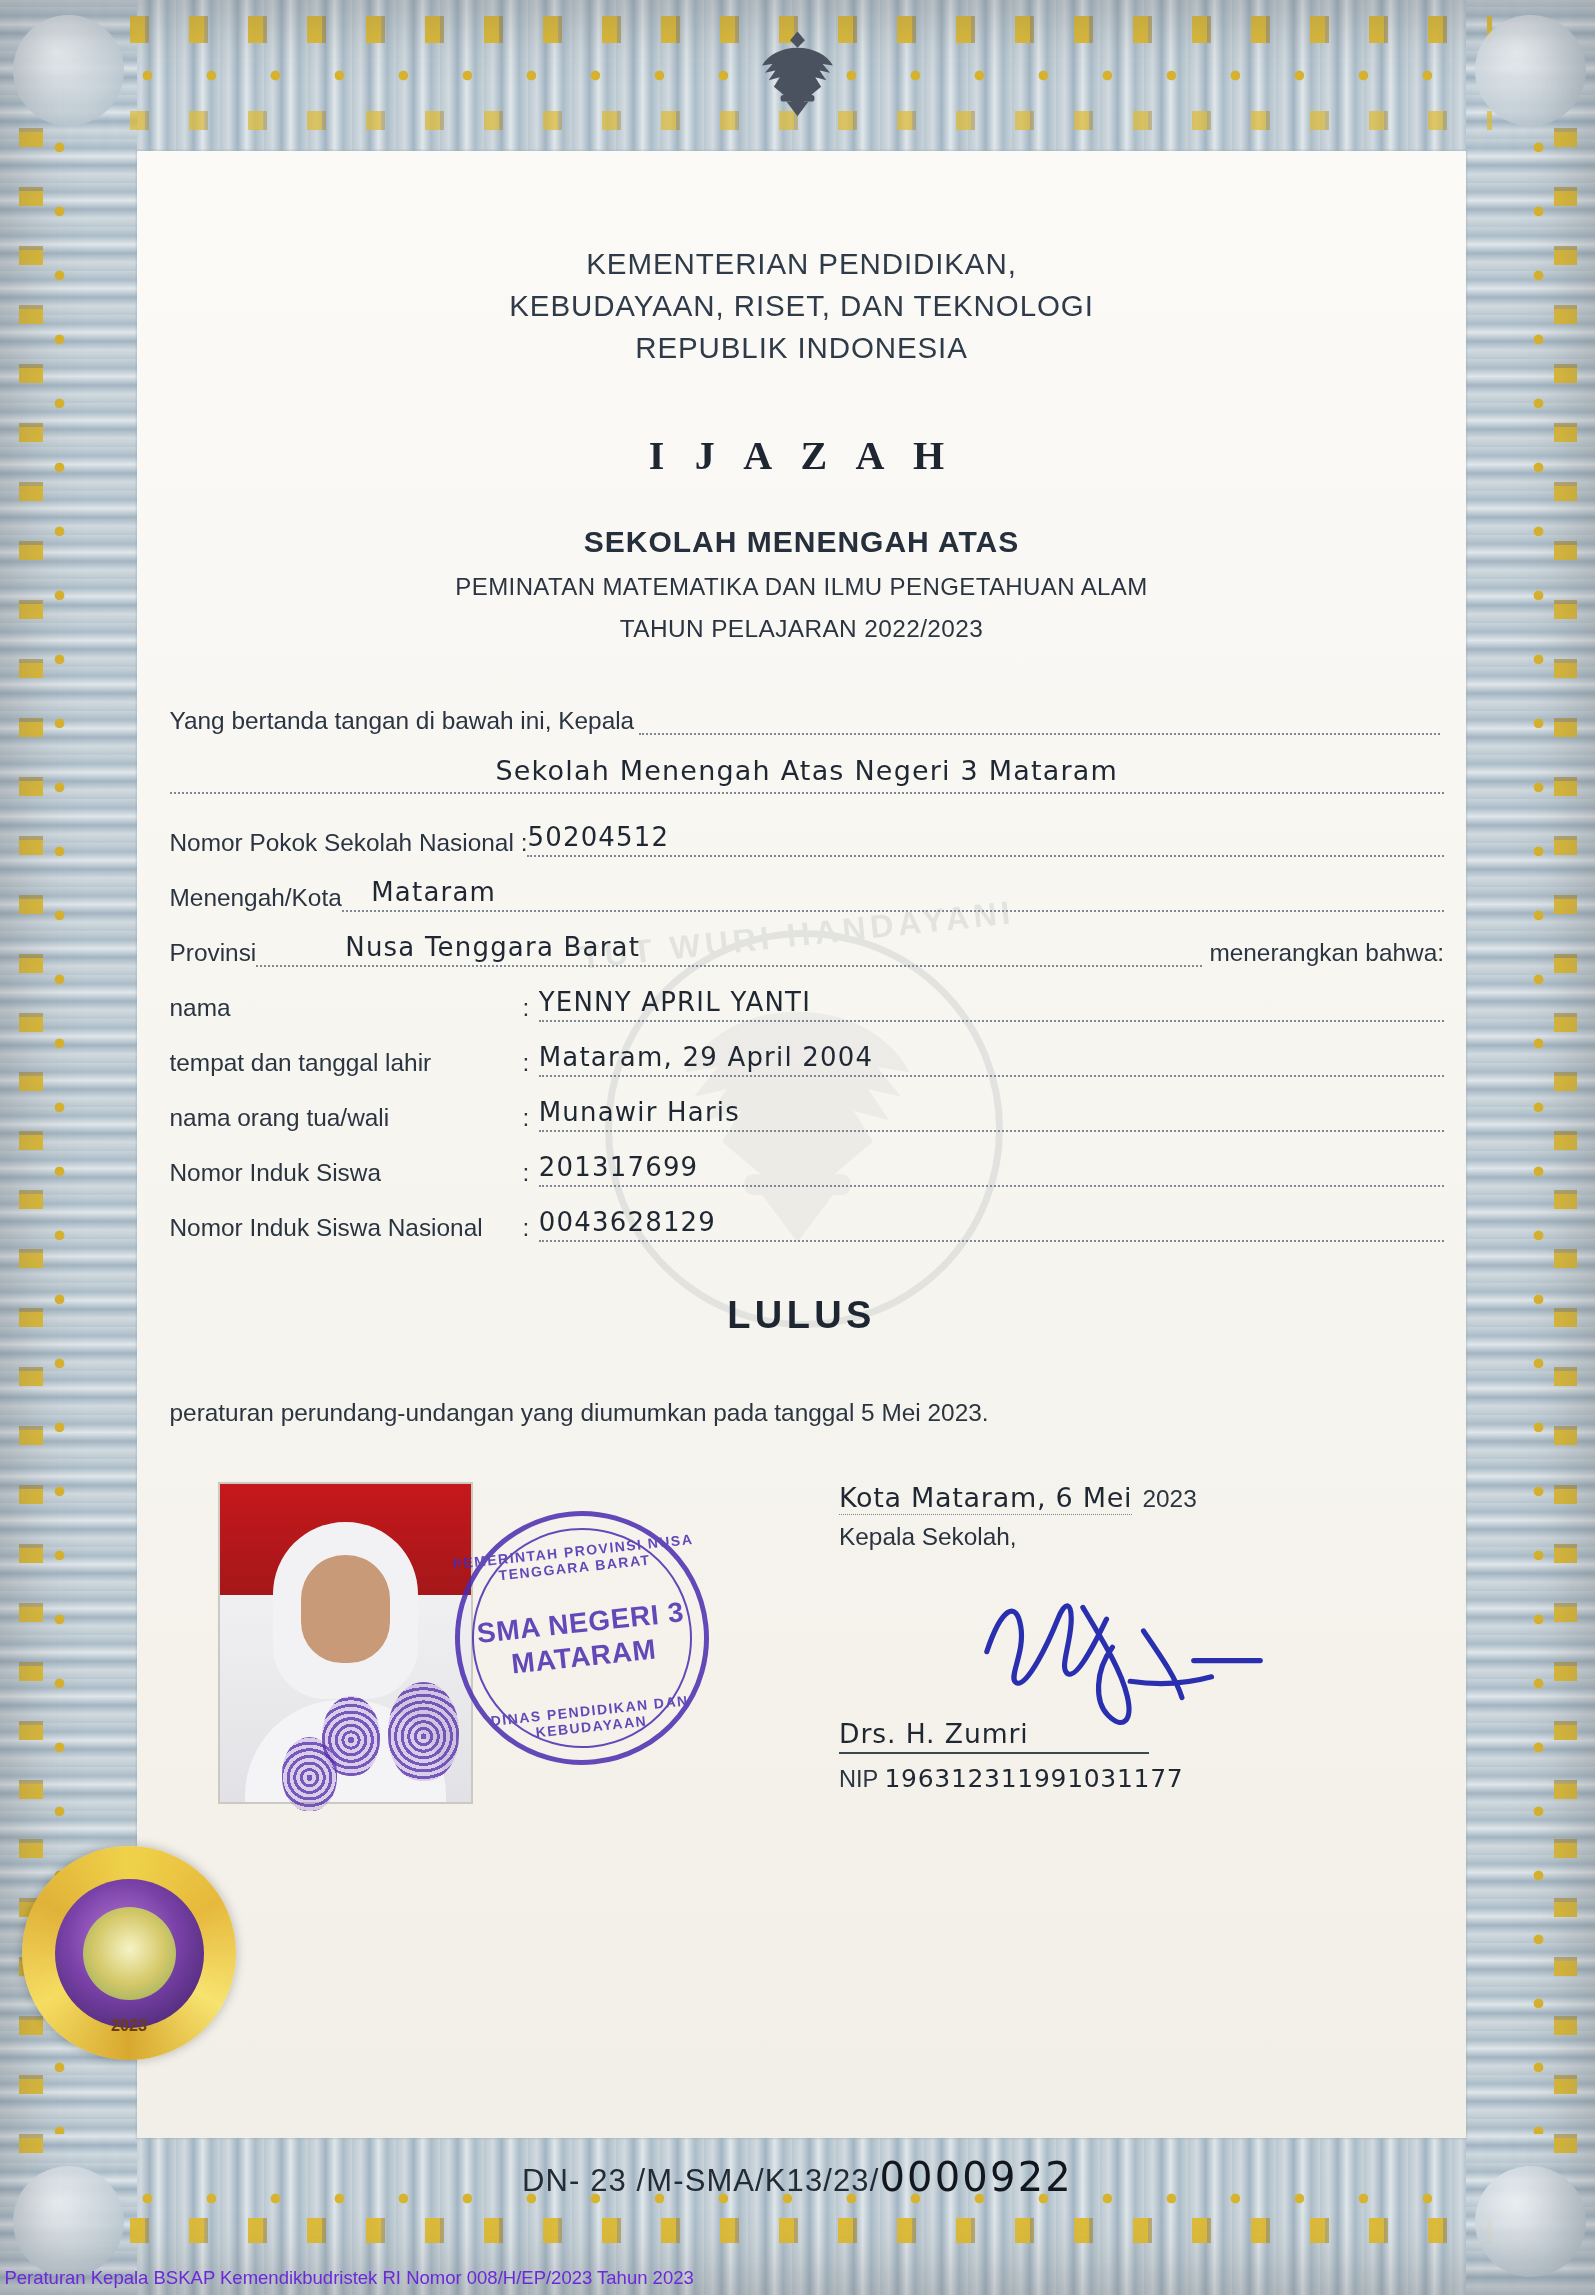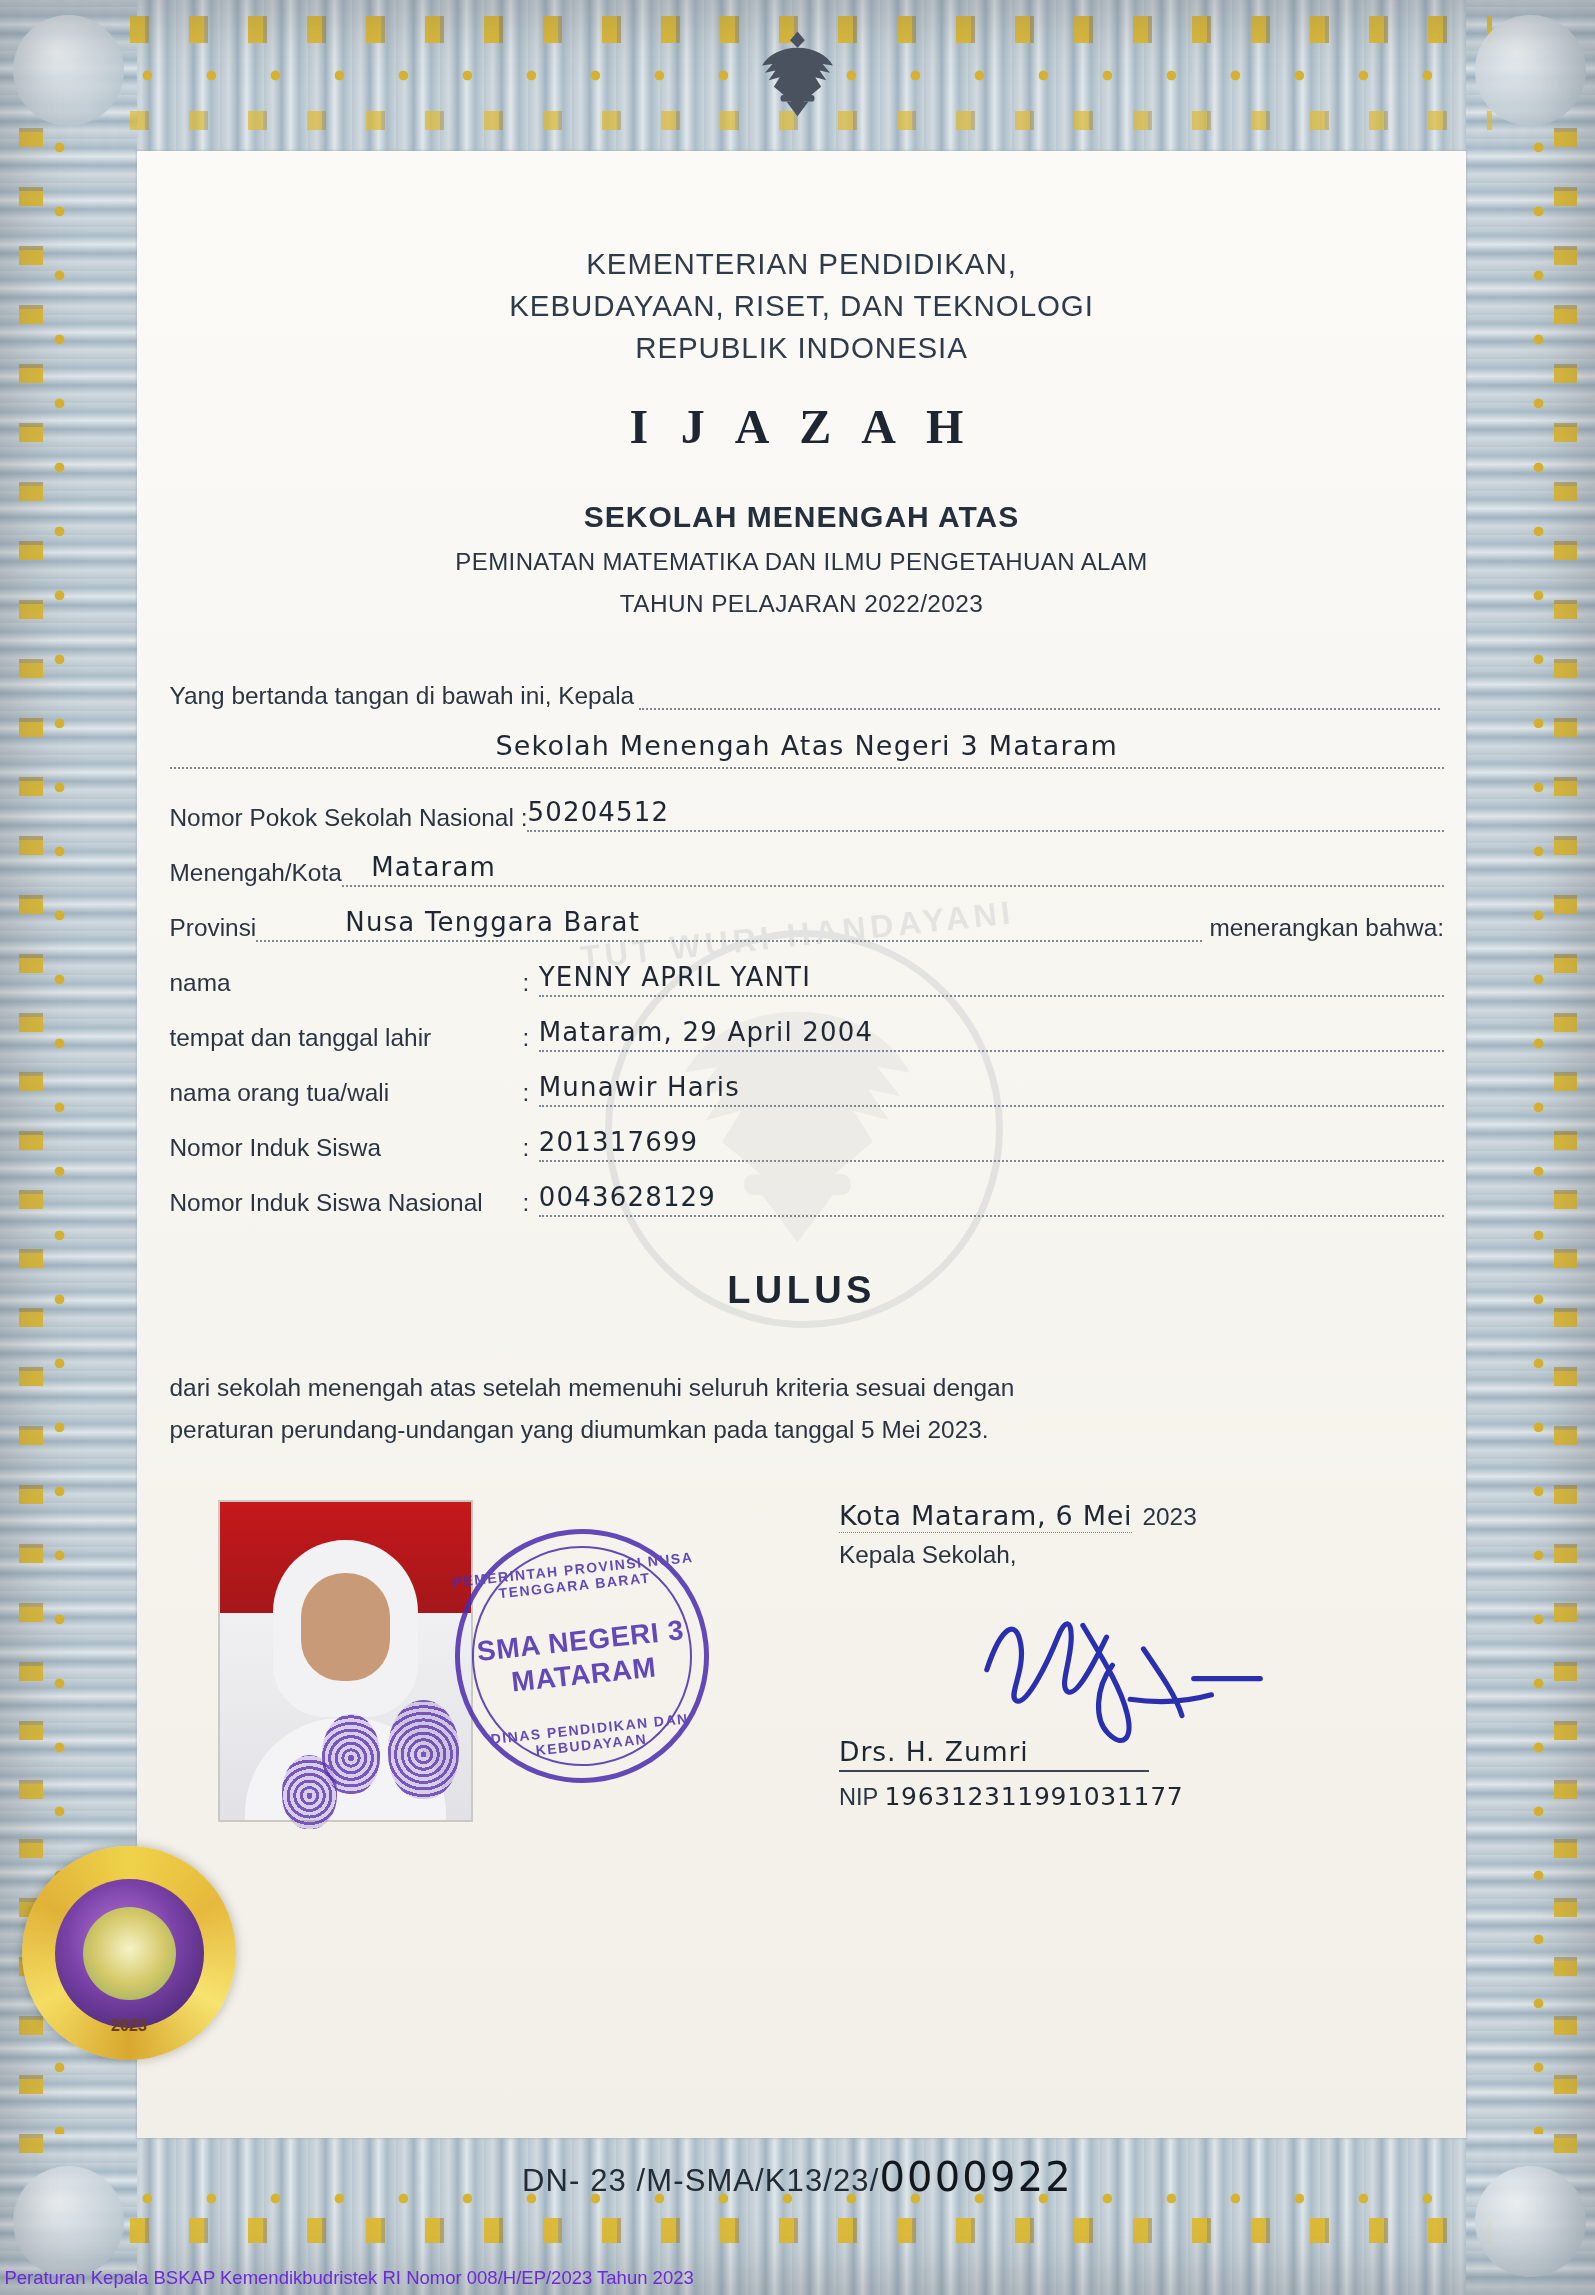--- a/index.html
+++ b/index.html
@@ -172,22 +172,22 @@
   .ministry {
     text-align: center;
     margin-top: 92px;
     font-size: 29.5px;
     line-height: 1.42;
     letter-spacing: 0.9px;
     color: #2f3b49;
   }
   .ijazah {
     text-align: center;
-    margin-top: 30px;
-    font-size: 48px;
+    margin-top: 63px;
+    font-size: 40px;
     font-weight: bold;
     letter-spacing: 10.3px;
     color: #1e2631;
     font-family: "Liberation Serif", serif;
   }
   .level {
     text-align: center;
     margin-top: 46px;
     font-size: 30px;
     font-weight: bold;
@@ -630,21 +630,20 @@
         <span class="val-line">
           <span class="hand">0043628129</span>
         </span>
       </div>
 
     </div>
 
     <div class="lulus">LULUS</div>
 
     <div class="closing">
-      <div>dari sekolah menengah atas setelah  memenuhi seluruh kriteria  sesuai dengan</div>
       <div>peraturan  perundang-undangan  yang diumumkan pada  tanggal 5 Mei 2023.</div>
     </div>
 
     <div class="sigzone">
 
       <div class="photo">
         <div class="photo-top"></div>
         <div class="photo-body"></div>
         <div class="veil"></div>
         <div class="face"></div>

